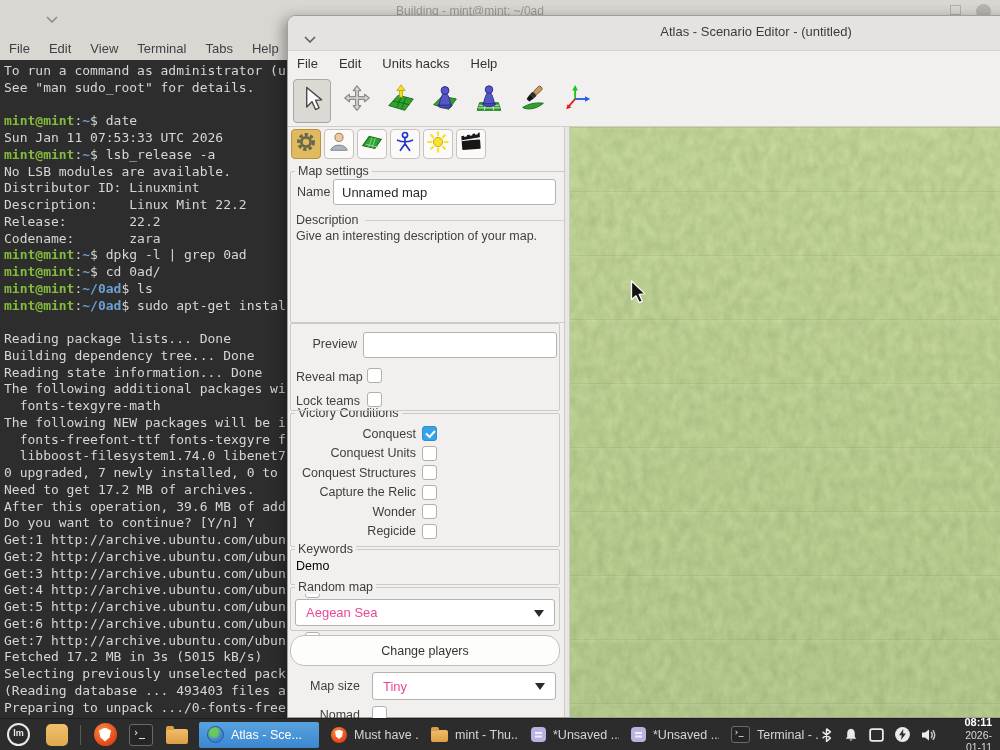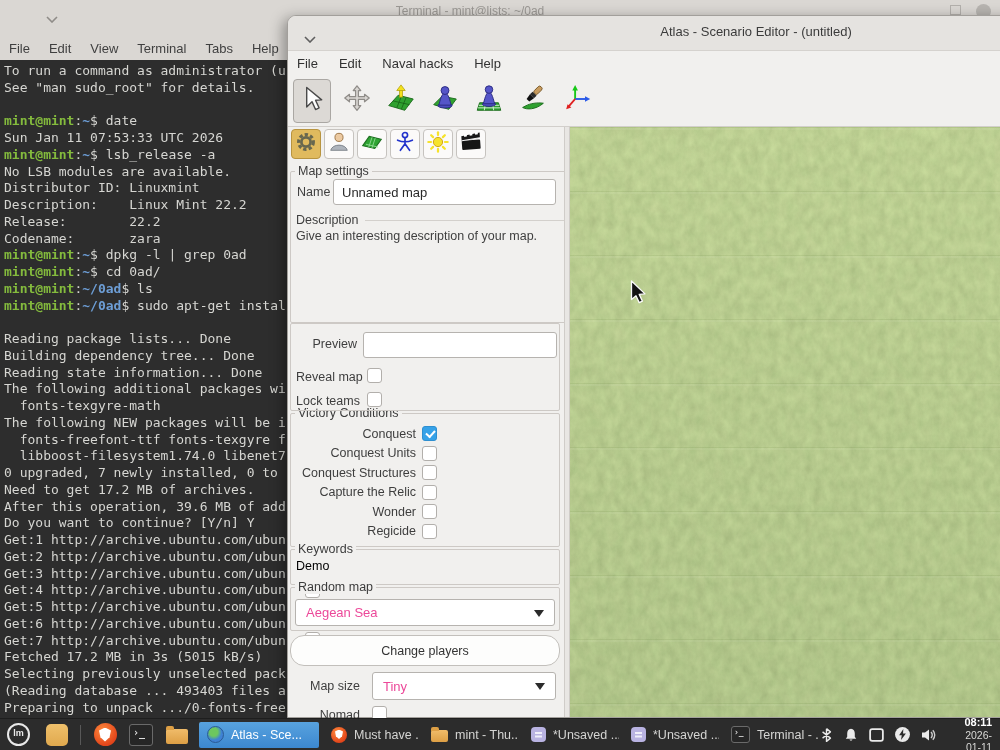--- a/index.html
+++ b/index.html
@@ -105,21 +105,21 @@
 
 <div class="screen">
 
   <section class="terminal-window">
     <div class="t-titlebar">
       <span class="t-chevron">
         <svg width="12" height="7" viewBox="0 0 12 7">
             <polyline points="1,1 6,6 11,1" fill="none" stroke="#8f8c88" stroke-width="1.6"></polyline>
           </svg>
       </span>
-      <div class="t-title">Terminal - mint@lists: ~/0ad</div>
+      <div class="t-title">Building - mint@mint: ~/0ad</div>
       <span class="t-ctrl-sq"></span>
       <span class="t-ctrl-ci"></span>
     </div>
     <nav class="t-menubar">
         <span class="menu-item">File</span>
         <span class="menu-item">Edit</span>
         <span class="menu-item">View</span>
         <span class="menu-item">Terminal</span>
         <span class="menu-item">Tabs</span>
         <span class="menu-item">Help</span>
@@ -132,21 +132,21 @@
       <span class="a-chevron">
         <svg width="12" height="7" viewBox="0 0 12 7">
             <polyline points="1,1 6,6 11,1" fill="none" stroke="#5f5f5f" stroke-width="1.6"></polyline>
           </svg>
       </span>
       <div class="a-title">Atlas - Scenario Editor - (untitled)</div>
     </div>
     <nav class="a-menubar">
         <span class="menu-item">File</span>
         <span class="menu-item">Edit</span>
-        <span class="menu-item">Naval hacks</span>
+        <span class="menu-item">Units hacks</span>
         <span class="menu-item">Help</span>
       </nav>
 
     <div class="a-toolbar">
       <div class="toolbtn sel">
         <span>
           <svg width="30" height="32" viewBox="0 0 34 34">
               <polygon points="11,4 11,26 17,20 21,29 25,27 21,18.5 28,18" fill="#fdfdfd" stroke="#4a4a4a" stroke-width="1.6" stroke-linejoin="round"></polygon>
             </svg>
         </span>

